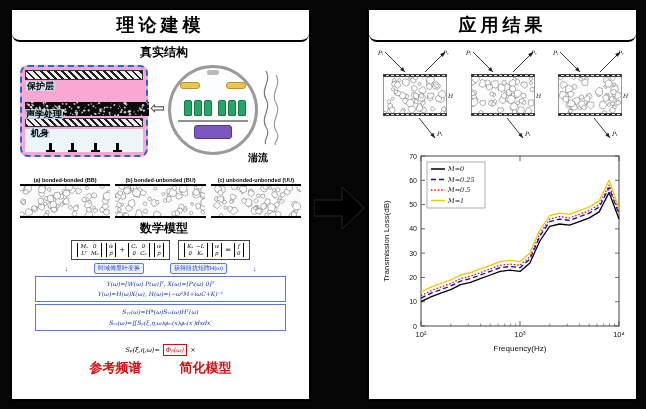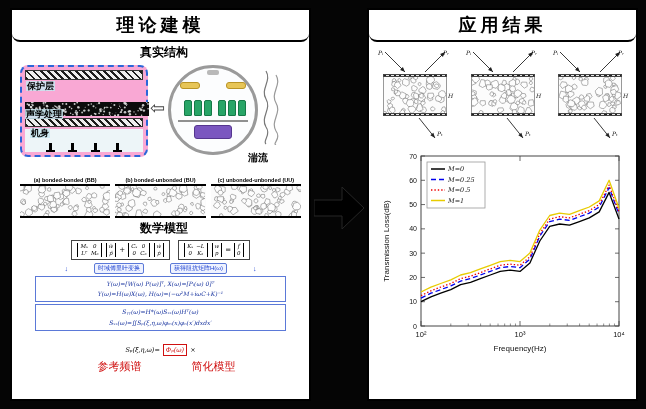--- a/index.html
+++ b/index.html
@@ -61,21 +61,21 @@
   .anno{font-size:6px;color:#1a3fd0;border:1px solid #5b79d8;border-radius:2px;background:#eef2ff;padding:0 3px;line-height:9px;}
   .anno-arrow{font-size:7px;color:#1a3fd0;line-height:7px;}
   .eq-block{border:1px solid #5b79d8;margin:2px auto;padding:2px 4px;width:88%;box-sizing:border-box;
             font-size:6px;color:#16329e;text-align:center;line-height:1.7;
             font-family:"DejaVu Serif",serif;font-style:italic;background:#fff;}
   .corcos{display:flex;justify-content:center;align-items:center;gap:3px;margin-top:13px;
           font-size:6.5px;font-family:"DejaVu Serif",serif;font-style:italic;}
   .red-box{border:1px solid #d01010;padding:0 2px;line-height:10px;}
   .phi{color:#d01010;}
   .red-labels{display:flex;justify-content:center;gap:38px;margin-top:3px;}
-  .red-label{font-size:11px;font-weight:400;color:#d01010;margin-left:12px;}
+  .red-label{font-size:13px;font-weight:700;color:#d01010;}
 
   
   .big-arrow{position:absolute;left:314px;top:184px;}
 
   
   .rp-diagrams{display:flex;justify-content:space-between;padding:4px 6px 0;height:104px;}
   .rp-diagram{position:relative;width:80px;height:100px;}
   .sand{position:absolute;left:8px;right:8px;top:28px;height:42px;}
   .plate{height:3px;border:0.5px solid #444;box-sizing:border-box;
          background:repeating-linear-gradient(45deg,#222 0 1.6px,#e8e8e8 1.6px 3.6px);}

